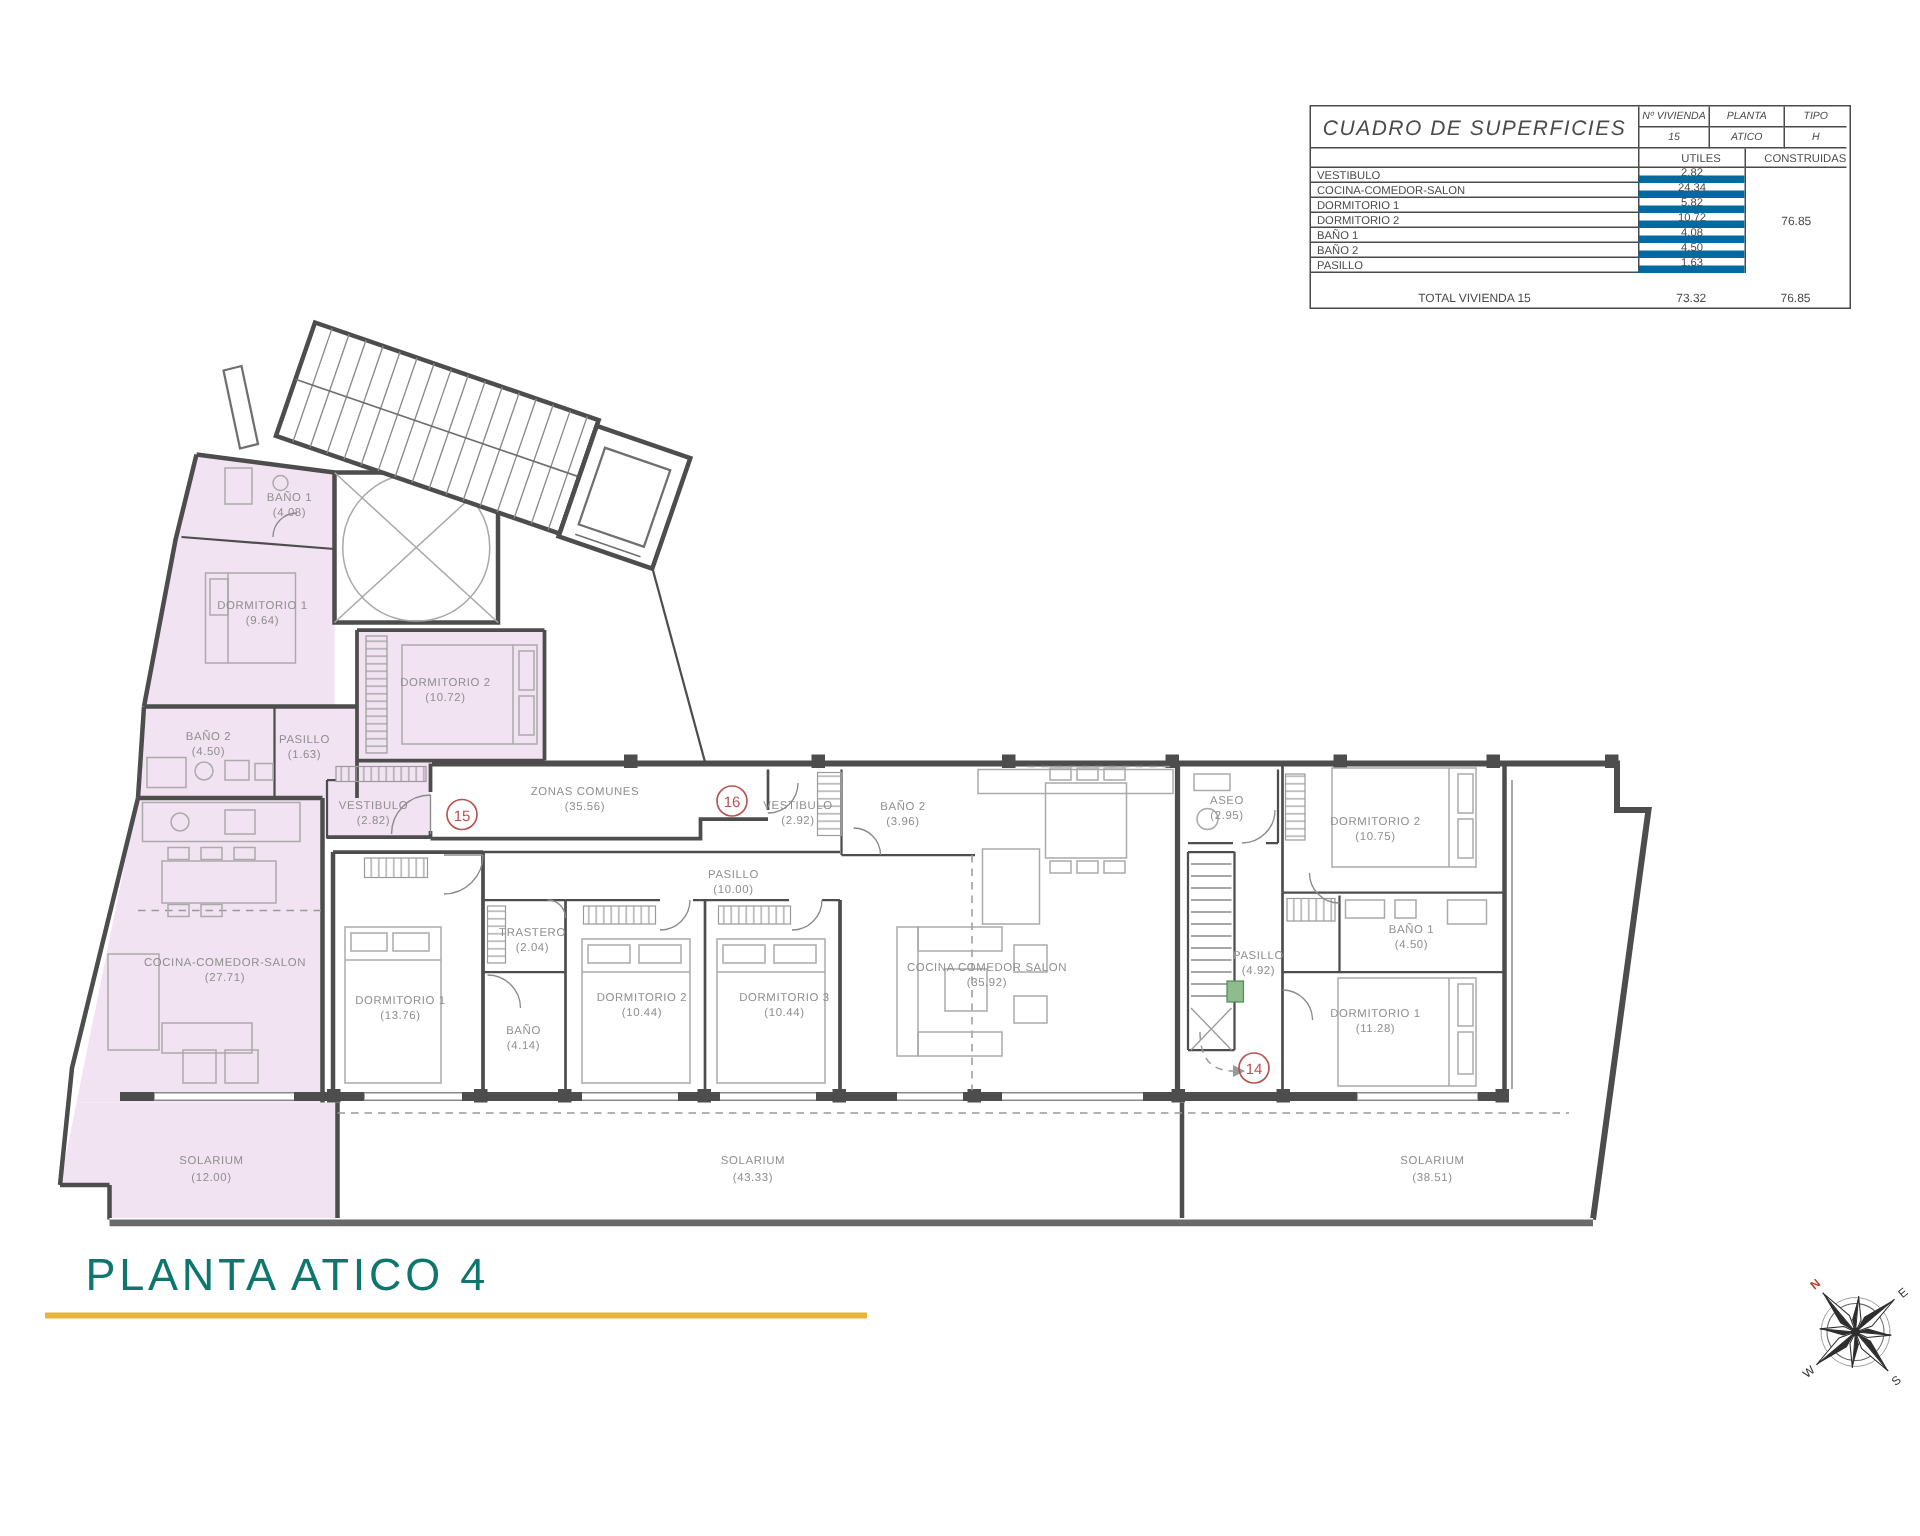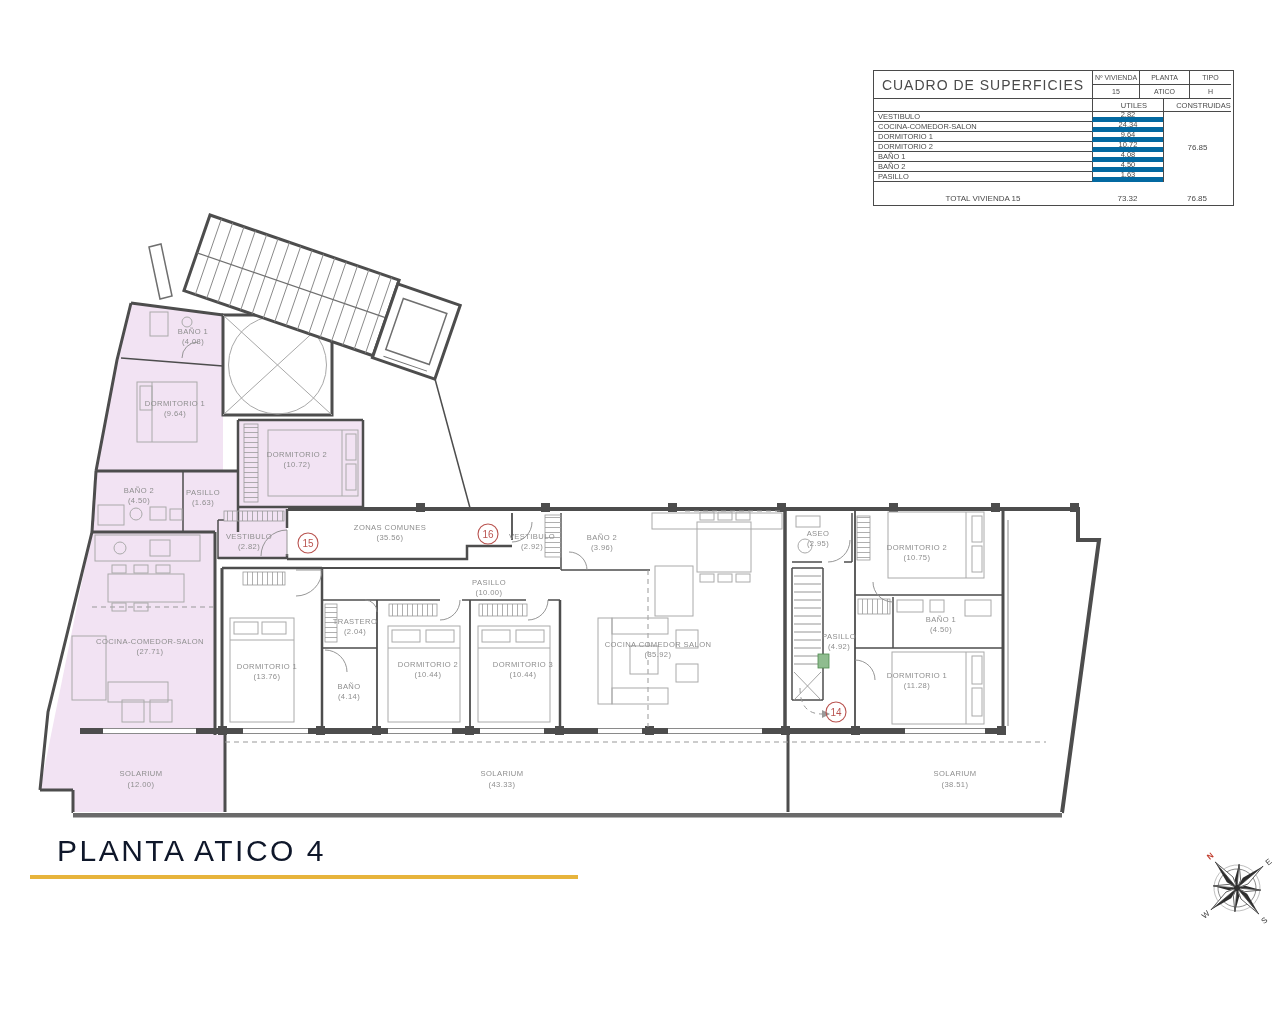--- a/index.html
+++ b/index.html
@@ -2,42 +2,42 @@
 <html><head>
 <meta charset="utf-8">
 <style>
   html,body{margin:0;padding:0;background:#fff;}
   #page{position:relative;width:1280px;height:1024px;background:#fff;overflow:hidden;
         font-family:"Liberation Sans",sans-serif;color:#4a4a4a;}
   
   #surface-table{position:absolute;left:873px;top:70px;width:359px;background:#fff;
 b                border:1.5px solid #4a4a4a;}
   #surface-table{border:1.5px solid #4a4a4a;}
-  .t-head{display:grid;grid-template-columns:218px 47px 50px 42px;}
+  .t-head{display:grid;grid-template-columns:218px 47px 50px 42px;font-style:italic;}
   .t-head .cell{border-left:1px solid #4a4a4a;border-bottom:1px solid #4a4a4a;}
   .t-head .cell:first-child{border-left:none;}
   .t-title{grid-row:1/3;display:flex;align-items:center;justify-content:center;
            font-size:14px;letter-spacing:1px;color:#4a4a4a;font-weight:400;}
   .hcell{font-size:7px;display:flex;align-items:center;justify-content:center;height:13px;}
   .t-sub,.t-body,.t-total{display:grid;grid-template-columns:218px 71px 68px;}
   .t-sub .cell{height:12px;border-bottom:1px solid #4a4a4a;font-size:7.5px;
                display:flex;align-items:center;justify-content:center;padding-left:12px;}
   .t-sub .cell.b-l,.t-body .b-l,.t-head .b-l{border-left:1px solid #4a4a4a;}
   .t-body{grid-auto-rows:10px;}
   .t-body .ncell{font-size:7.5px;display:flex;align-items:center;padding-left:4px;
                  border-bottom:1px solid #4a4a4a;}
   .t-body .vcell{font-size:7.5px;display:flex;align-items:center;justify-content:center;
                  border-bottom:5px solid #0369a1;border-left:1px solid #4a4a4a;}
   .t-body .ccell{grid-column:3;grid-row:1/8;border-left:1px solid #4a4a4a;
                  display:flex;align-items:center;justify-content:center;font-size:8px;}
   .t-gap{height:9px;}
   .t-total .cell{height:14px;font-size:8px;display:flex;align-items:center;justify-content:center;text-align:right;}
   
   #plan-title{position:absolute;left:57px;top:834px;font-size:30px;letter-spacing:2.5px;
-              color:#0f172a;font-weight:400;}
+              color:#0f766e;font-weight:400;}
   #title-rule{position:absolute;left:30px;top:875px;width:548px;height:3.5px;background:#e7b43c;}
   
   svg text{font-family:"Liberation Sans",sans-serif;}
   .rm{font-size:7.6px;fill:#8e8e8e;letter-spacing:.4px;text-anchor:middle;}
   .unitnum{font-size:10px;fill:#b9534f;text-anchor:middle;}
   .compass-l{font-size:8px;fill:#333;text-anchor:middle;}
   .compass-n{fill:#c03a2b;font-weight:bold;}
 </style>
 </head>
 <body>
@@ -404,21 +404,21 @@
     <div class="cell b-l">UTILES</div>
     <div class="cell b-l">CONSTRUIDAS</div>
   </div>
   <div class="t-body">
     <div class="ccell">76.85</div>
     <div class="ncell" style="grid-row:1">VESTIBULO</div>
     <div class="vcell" style="grid-row:1">2.82</div>
     <div class="ncell" style="grid-row:2">COCINA-COMEDOR-SALON</div>
     <div class="vcell" style="grid-row:2">24.34</div>
     <div class="ncell" style="grid-row:3">DORMITORIO 1</div>
-    <div class="vcell" style="grid-row:3">9.64</div>
+    <div class="vcell" style="grid-row:3">5.82</div>
     <div class="ncell" style="grid-row:4">DORMITORIO 2</div>
     <div class="vcell" style="grid-row:4">10.72</div>
     <div class="ncell" style="grid-row:5">BAÑO 1</div>
     <div class="vcell" style="grid-row:5">4.08</div>
     <div class="ncell" style="grid-row:6">BAÑO 2</div>
     <div class="vcell" style="grid-row:6">4.50</div>
     <div class="ncell" style="grid-row:7">PASILLO</div>
     <div class="vcell" style="grid-row:7">1.63</div>
   </div>
   <div class="t-gap"></div>

